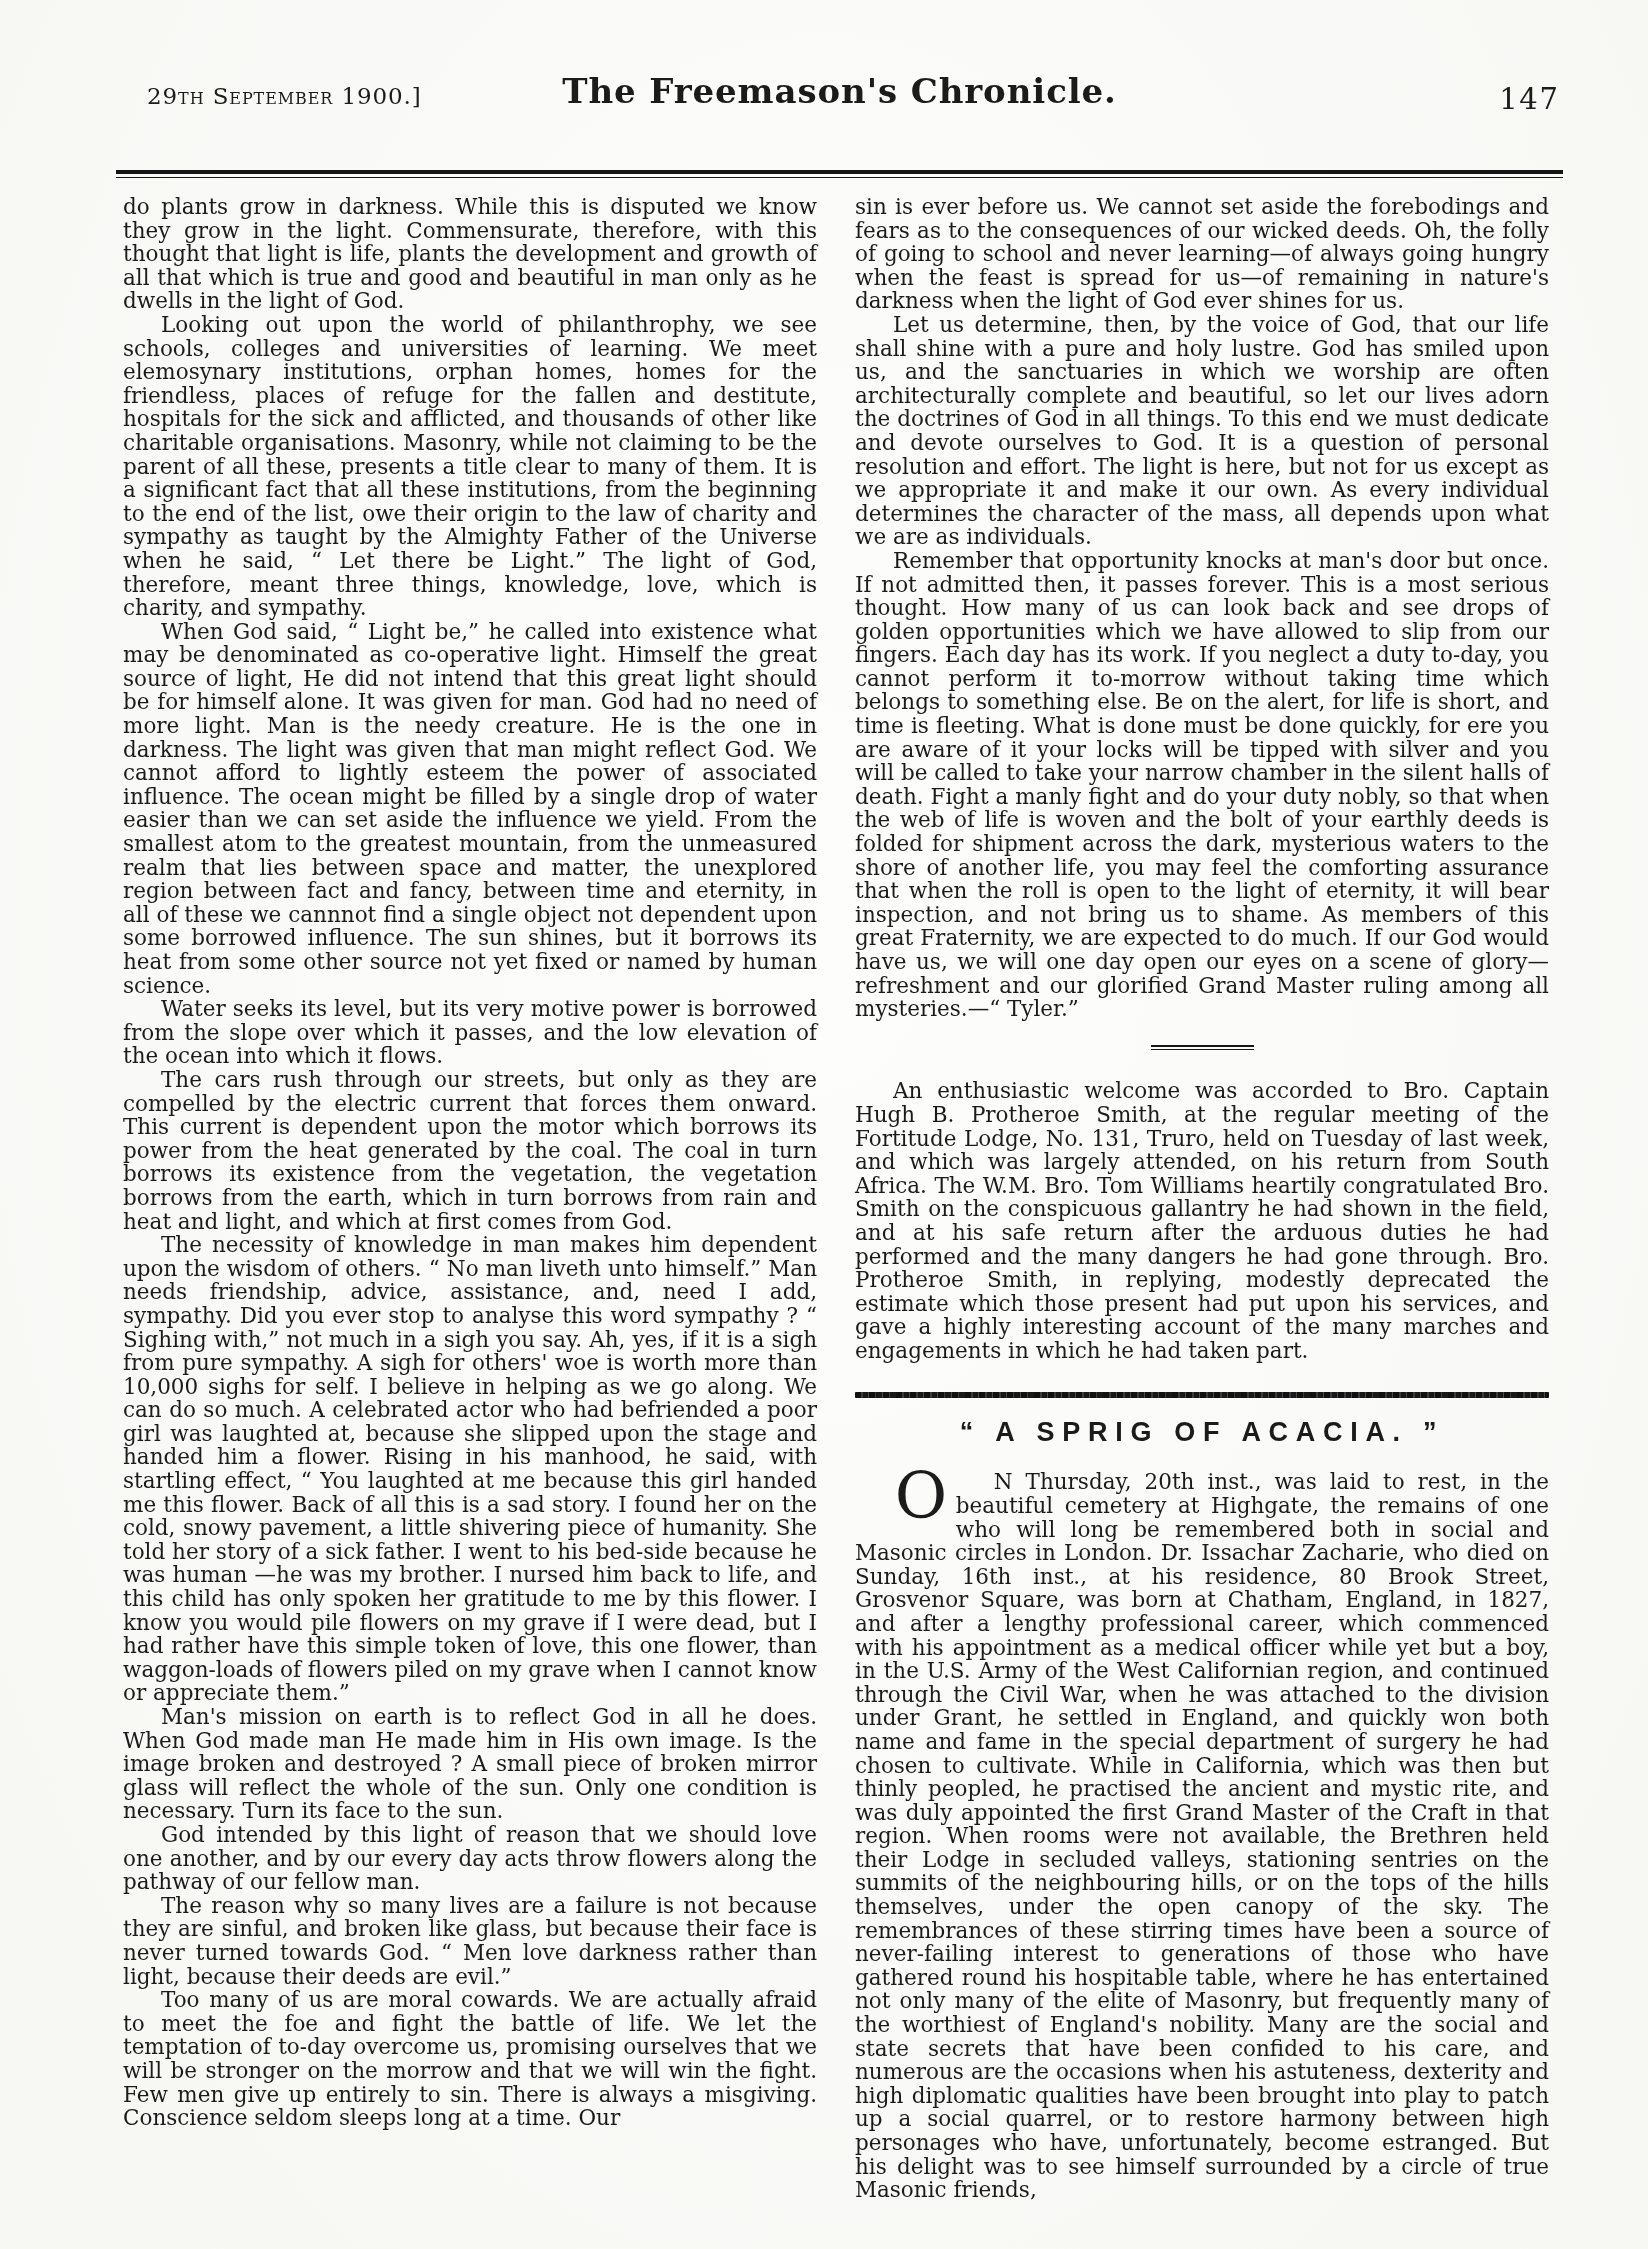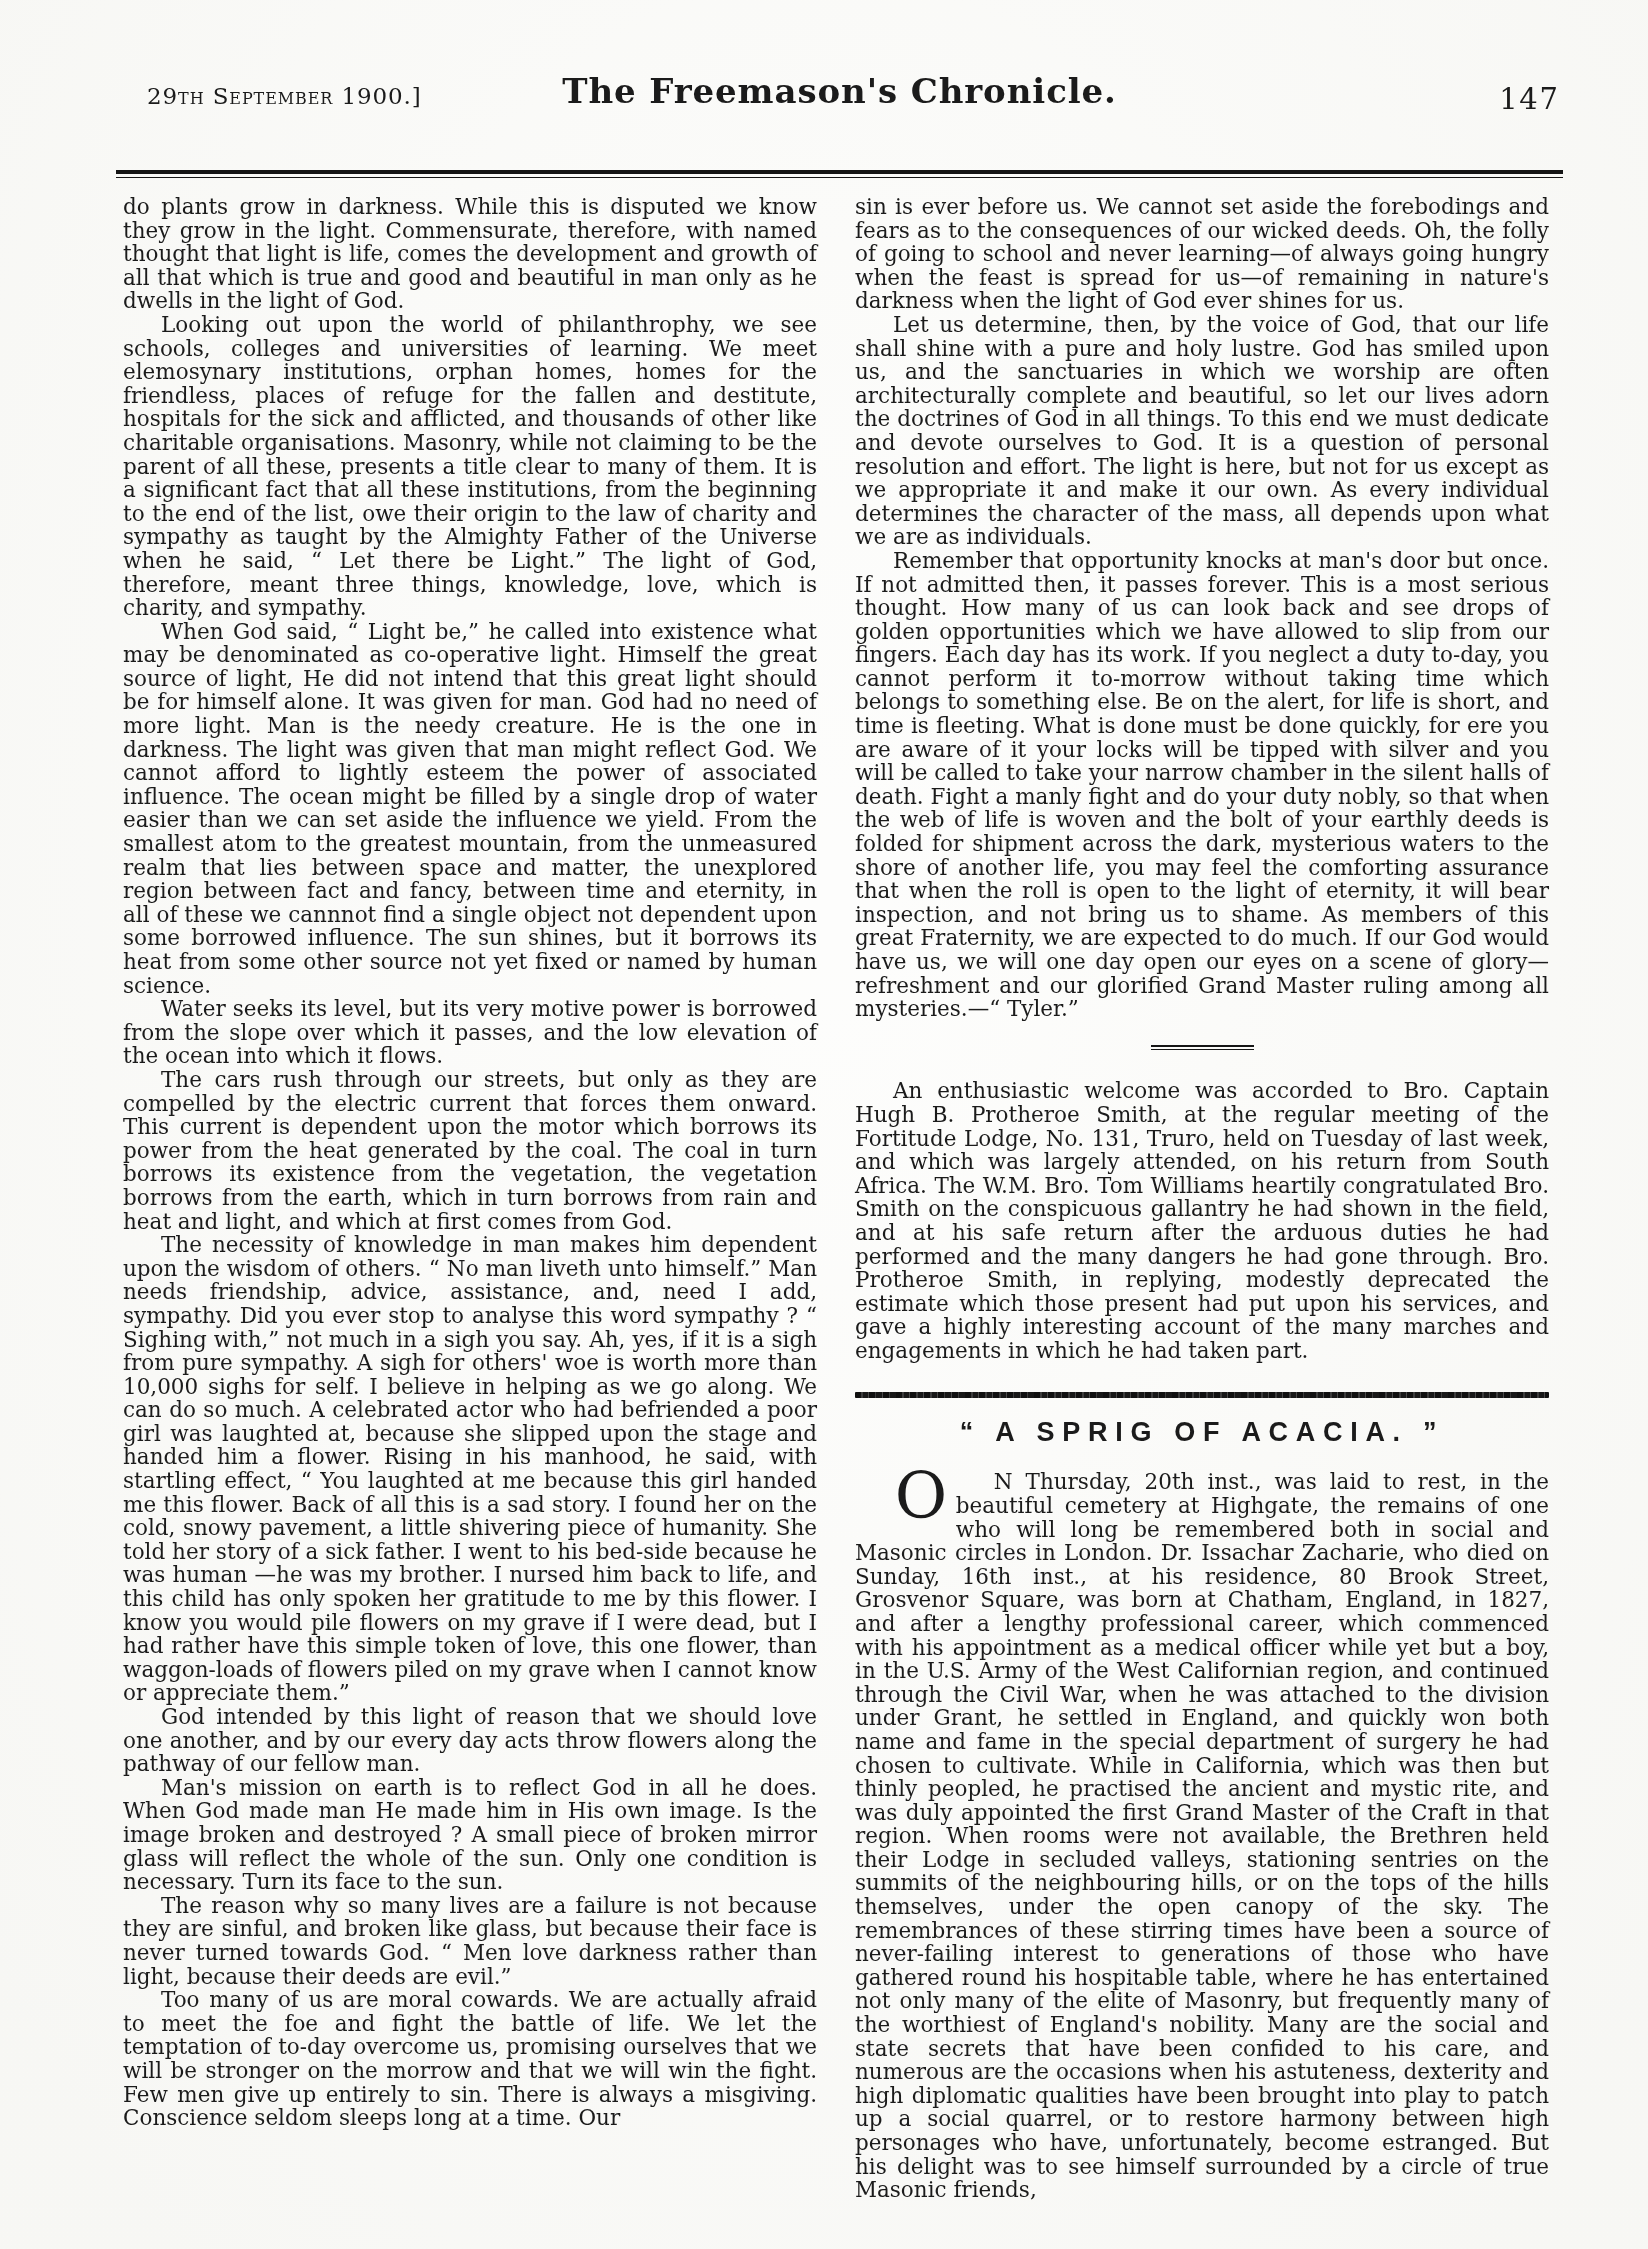--- a/index.html
+++ b/index.html
@@ -88,28 +88,28 @@
   <div class="masthead">
     <div class="date">29th September 1900.]</div>
     <div class="title">The Freemason's Chronicle.</div>
     <div class="pagenum">147</div>
   </div>
   <div class="header-rule"></div>
 
   <div class="columns">
 
     <div class="col">
-      <p class="noindent">do plants grow in darkness.  While this is disputed we know they grow in the light.  Commensurate, therefore, with named thought that light is life, comes the development and growth of all that which is true and good and beautiful in man only as he dwells in the light of God.</p>
+      <p class="noindent">do plants grow in darkness.  While this is disputed we know they grow in the light.  Commensurate, therefore, with this thought that light is life, plants the development and growth of all that which is true and good and beautiful in man only as he dwells in the light of God.</p>
       <p>Looking out upon the world of philanthrophy, we see schools, colleges and universities of learning.  We meet elemosynary institutions, orphan homes, homes for the friendless, places of refuge for the fallen and destitute, hospitals for the sick and afflicted, and thousands of other like charitable organisations.  Masonry, while not claiming to be the parent of all these, presents a title clear to many of them.  It is a significant fact that all these institutions, from the beginning to the end of the list, owe their origin to the law of charity and sympathy as taught by the Almighty Father of the Universe when he said, “ Let there be Light.” The light of God, therefore, meant three things, knowledge, love, which is charity, and sympathy.</p>
       <p>When God said, “ Light be,” he called into existence what may be denominated as co-operative light.  Himself the great source of light, He did not intend that this great light should be for himself alone.  It was given for man. God had no need of more light.  Man is the needy creature. He is the one in darkness.  The light was given that man might reflect God.  We cannot afford to lightly esteem the power of associated influence.  The ocean might be filled by a single drop of water easier than we can set aside the influence we yield.  From the smallest atom to the greatest mountain, from the unmeasured realm that lies between space and matter, the unexplored region between fact and fancy, between time and eternity, in all of these we cannnot find a single object not dependent upon some borrowed influence. The sun shines, but it borrows its heat from some other source not yet fixed or named by human science.</p>
       <p>Water seeks its level, but its very motive power is borrowed from the slope over which it passes, and the low elevation of the ocean into which it flows.</p>
       <p>The cars rush through our streets, but only as they are compelled by the electric current that forces them onward. This current is dependent upon the motor which borrows its power from the heat generated by the coal.  The coal in turn borrows its existence from the vegetation, the vegetation borrows from the earth, which in turn borrows from rain and heat and light, and which at first comes from God.</p>
       <p>The necessity of knowledge in man makes him dependent upon the wisdom of others.  “ No man liveth unto himself.” Man needs friendship, advice, assistance, and, need I add, sympathy.  Did you ever stop to analyse this word sympathy ? “ Sighing with,” not much in a sigh you say.  Ah, yes, if it is a sigh from pure sympathy. A sigh for others' woe is worth more than 10,000 sighs for self.  I believe in helping as we go along.  We can do so much.  A celebrated actor who had befriended a poor girl was laughted at, because she slipped upon the stage and handed him a flower.  Rising in his manhood, he said, with startling effect, “ You laughted at me because this girl handed me this flower.  Back of all this is a sad story.  I found her on the cold, snowy pavement, a little shivering piece of humanity.  She told her story of a sick father.  I went to his bed-side because he was human —he was my brother.  I nursed him back to life, and this child has only spoken her gratitude to me by this flower.  I know you would pile flowers on my grave if I were dead, but I had rather have this simple token of love, this one flower, than waggon-loads of flowers piled on my grave when I cannot know or appreciate them.”</p>
+      <p>Man's mission on earth is to reflect God in all he does. When God made man He made him in His own image.  Is the image broken and destroyed ?  A small piece of broken mirror glass will reflect the whole of the sun.  Only one condition is necessary.  Turn its face to the sun.</p>
       <p>God intended by this light of reason that we should love one another, and by our every day acts throw flowers along the pathway of our fellow man.</p>
-      <p>Man's mission on earth is to reflect God in all he does. When God made man He made him in His own image.  Is the image broken and destroyed ?  A small piece of broken mirror glass will reflect the whole of the sun.  Only one condition is necessary.  Turn its face to the sun.</p>
       <p>The reason why so many lives are a failure is not because they are sinful, and broken like glass, but because their face is never turned towards God.  “ Men love darkness rather than light, because their deeds are evil.”</p>
       <p>Too many of us are moral cowards.  We are actually afraid to meet the foe and fight the battle of life.  We let the temptation of to-day overcome us, promising ourselves that we will be stronger on the morrow and that we will win the fight.  Few men give up entirely to sin.  There is always a misgiving.  Conscience seldom sleeps long at a time.  Our</p>
     </div>
 
     <div class="col">
       <p class="noindent">sin is ever before us.  We cannot set aside the forebodings and fears as to the consequences of our wicked deeds.  Oh, the folly of going to school and never learning—of always going hungry when the feast is spread for us—of remaining in nature's darkness when the light of God ever shines for us.</p>
       <p>Let us determine, then, by the voice of God, that our life shall shine with a pure and holy lustre.  God has smiled upon us, and the sanctuaries in which we worship are often architecturally complete and beautiful, so let our lives adorn the doctrines of God in all things.  To this end we must dedicate and devote ourselves to God.  It is a question of personal resolution and effort.  The light is here, but not for us except as we appropriate it and make it our own.  As every individual determines the character of the mass, all depends upon what we are as individuals.</p>
       <p>Remember that opportunity knocks at man's door but once.  If not admitted then, it passes forever.  This is a most serious thought.  How many of us can look back and see drops of golden opportunities which we have allowed to slip from our fingers.  Each day has its work.  If you neglect a duty to-day, you cannot perform it to-morrow without taking time which belongs to something else.  Be on the alert, for life is short, and time is fleeting.  What is done must be done quickly, for ere you are aware of it your locks will be tipped with silver and you will be called to take your narrow chamber in the silent halls of death.  Fight a manly fight and do your duty nobly, so that when the web of life is woven and the bolt of your earthly deeds is folded for shipment across the dark, mysterious waters to the shore of another life, you may feel the comforting assurance that when the roll is open to the light of eternity, it will bear inspection, and not bring us to shame.   As members of this great Fraternity, we are expected to do much.  If our God would have us, we will one day open our eyes on a scene of glory—refreshment and our glorified Grand Master ruling among all mysteries.—“ Tyler.”</p>
 
       <div class="short-divider"></div>

